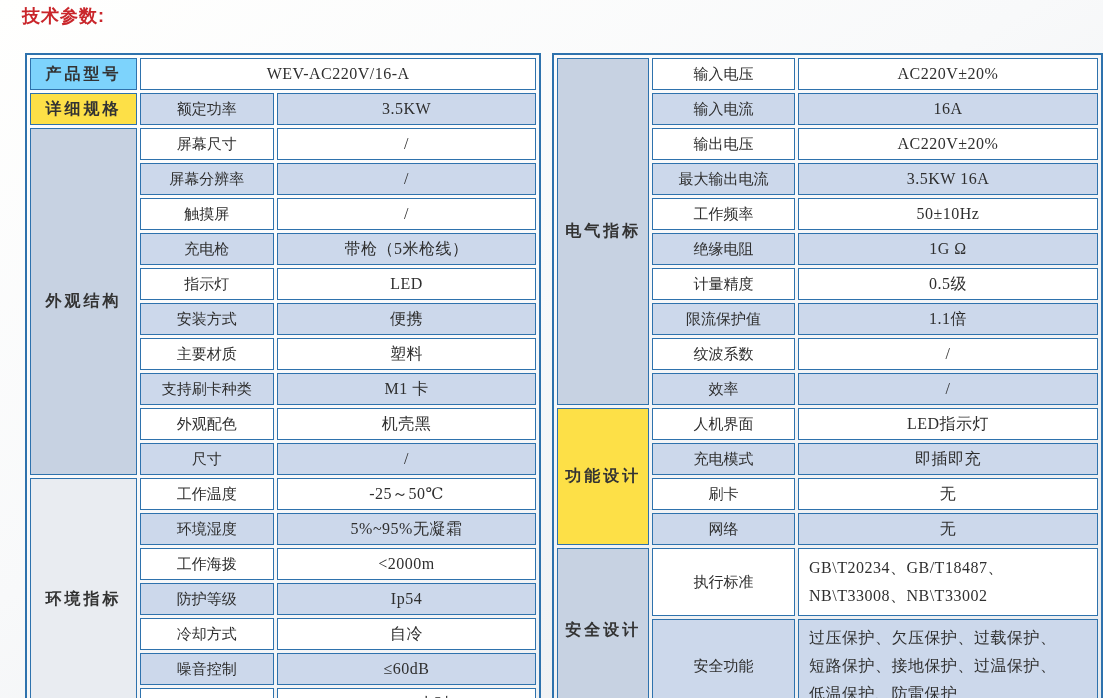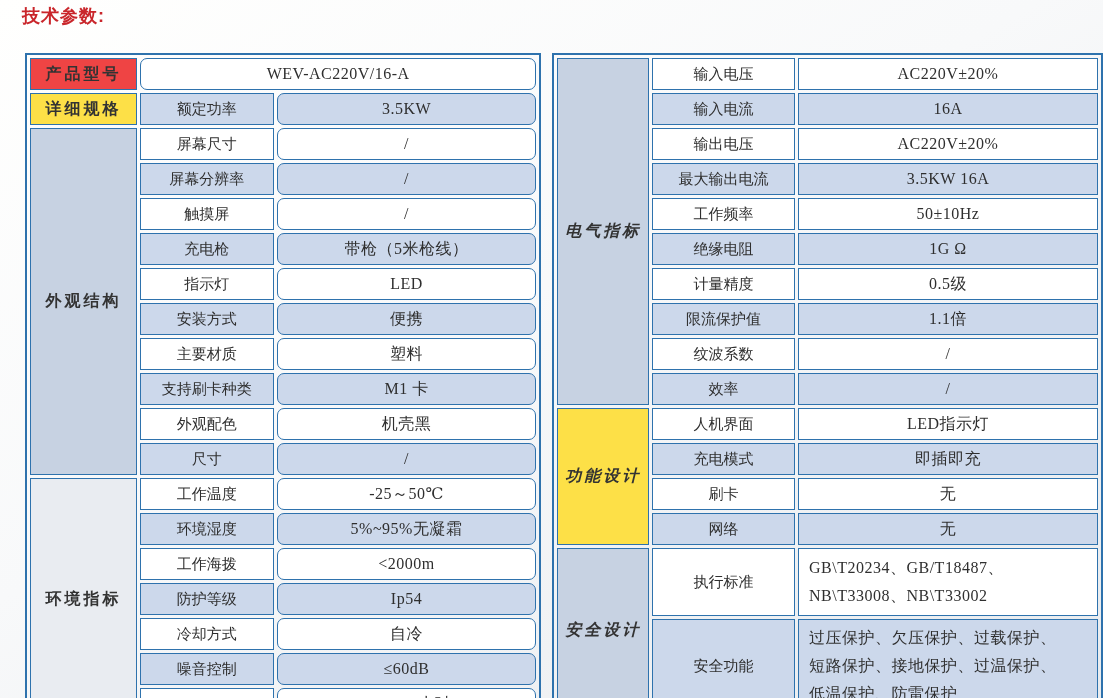--- a/index.html
+++ b/index.html
@@ -30,28 +30,28 @@
     font-weight: bold; font-size: 16px; letter-spacing: 3px; color: #333;
   }
   td.lab { font-weight: normal; height: 28px; }
   td.val {
     font-family: "Liberation Serif", "DejaVu Serif", serif;
     font-size: 16px; letter-spacing: 0.5px;
   }
   
   .lt td.grp { width: 106px; }
   .lt td.lab { width: 133px; margin-left: 16px; }
-  .lt td.val { width: 263px; border-radius: 7px; }
-  .rt td.grp { width: 90px; font-style: italic; }
+  .lt td.val { width: 263px; }
+  .rt td.grp { width: 90px; }
   .rt td.lab { width: 144px; }
   .rt td.val { width: 285px; }
   
   tr.alt td.lab, tr.alt td.val { background: #ccd8eb; }
   
-  .g-dark    { background: #ef4444; }
+  .g-dark    { background: #7dd3fc; }
   .g-blue    { background: #c7d2e2; }
   .g-light   { background: #fde047; }
   .g-lighter { background: #e9ecf1; }
   
   td.tall2 { height: 64px; }
   td.tall3 { height: 90px; }
   td.val.multiline {
     text-align: left; padding: 0 10px;
     white-space: pre-line; line-height: 1.75;
   }

